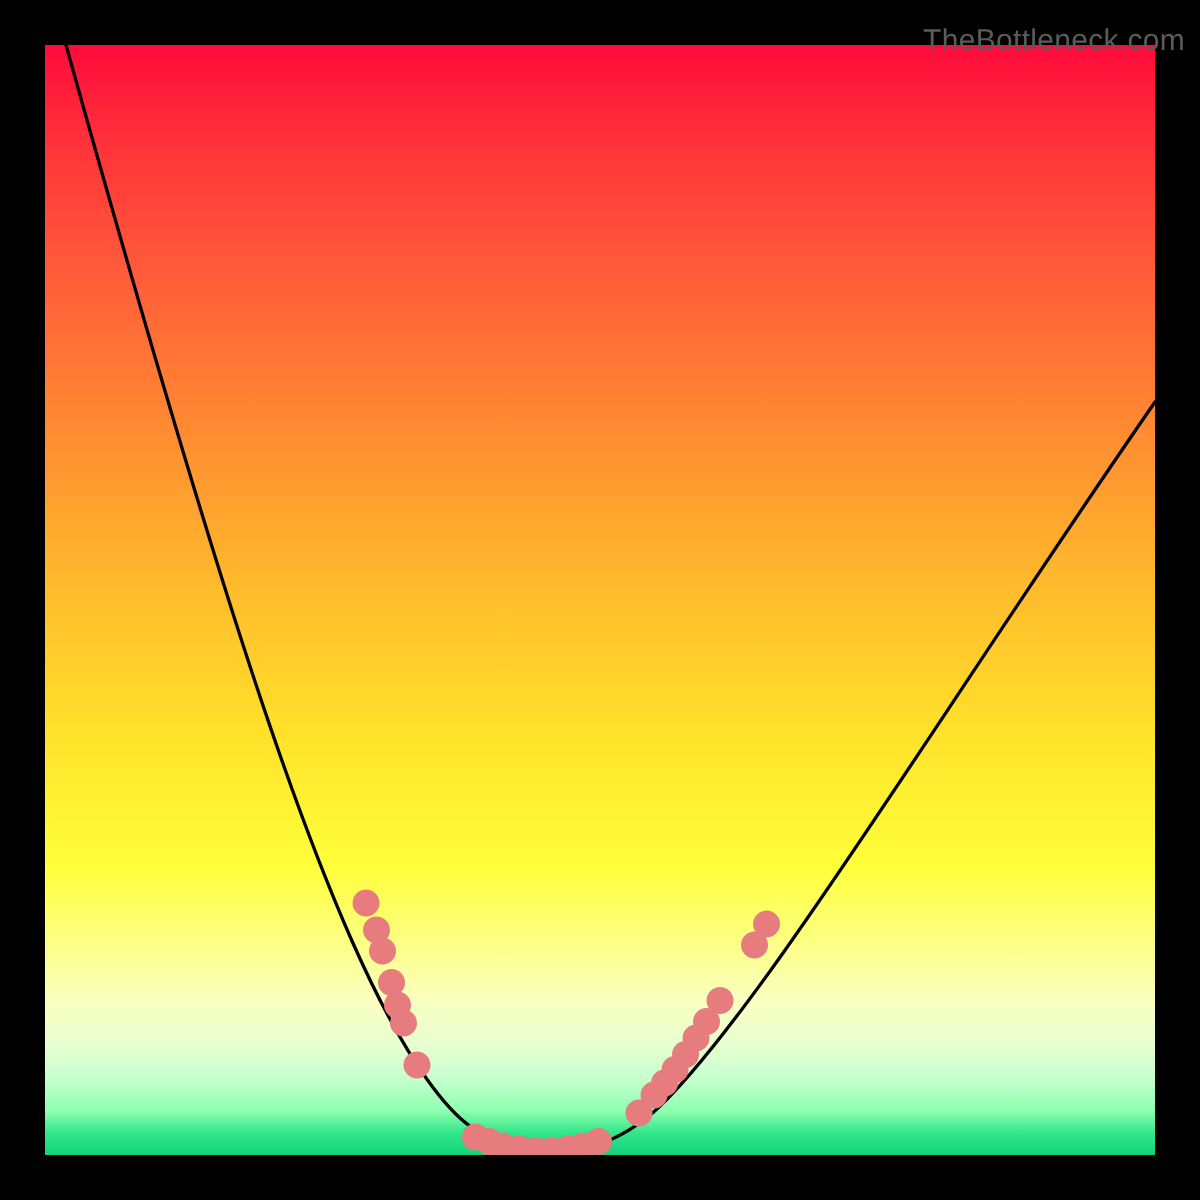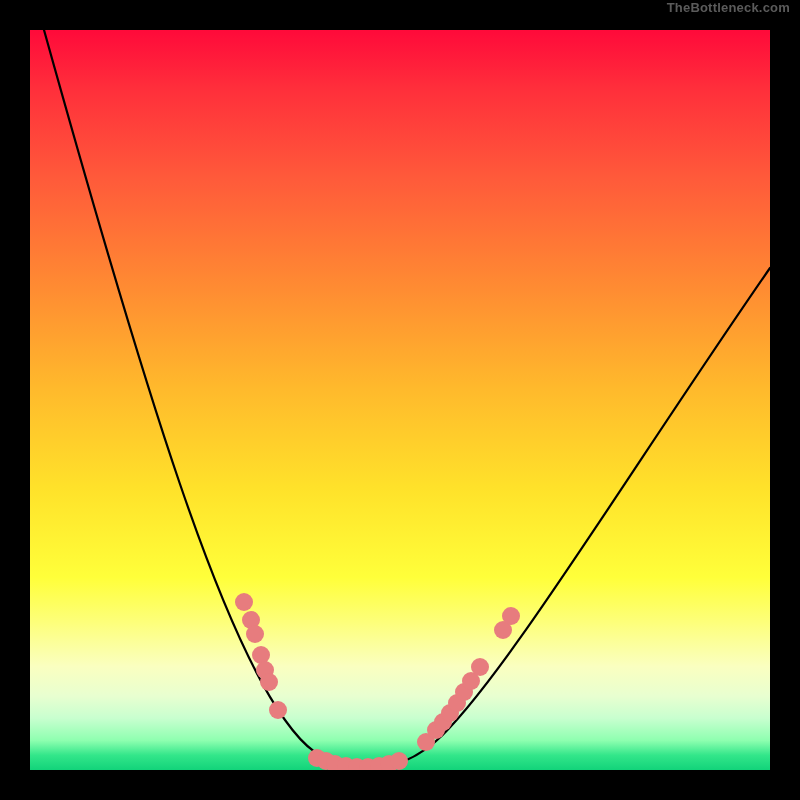--- a/index.html
+++ b/index.html
@@ -29,25 +29,25 @@
       #faffc0 86%,
       #e8ffd0 90%,
       #c8ffcf 93%,
       #8effb0 96%,
       #33e68a 98%,
       #12d37a 100%
     );
   }
   .watermark {
     position: absolute;
-    top: 0;
+    top: 16px;
     right: 10px;
     color: #5b5b5b;
-    font-size: 13px;
-    font-weight: 700;
+    font-size: 20px;
+    font-weight: 400;
     letter-spacing: 0.2px;
     z-index: 20;
   }
   svg.curve {
     position: absolute;
     left: 0;
     top: 0;
     width: 740px;
     height: 740px;
     z-index: 5;

